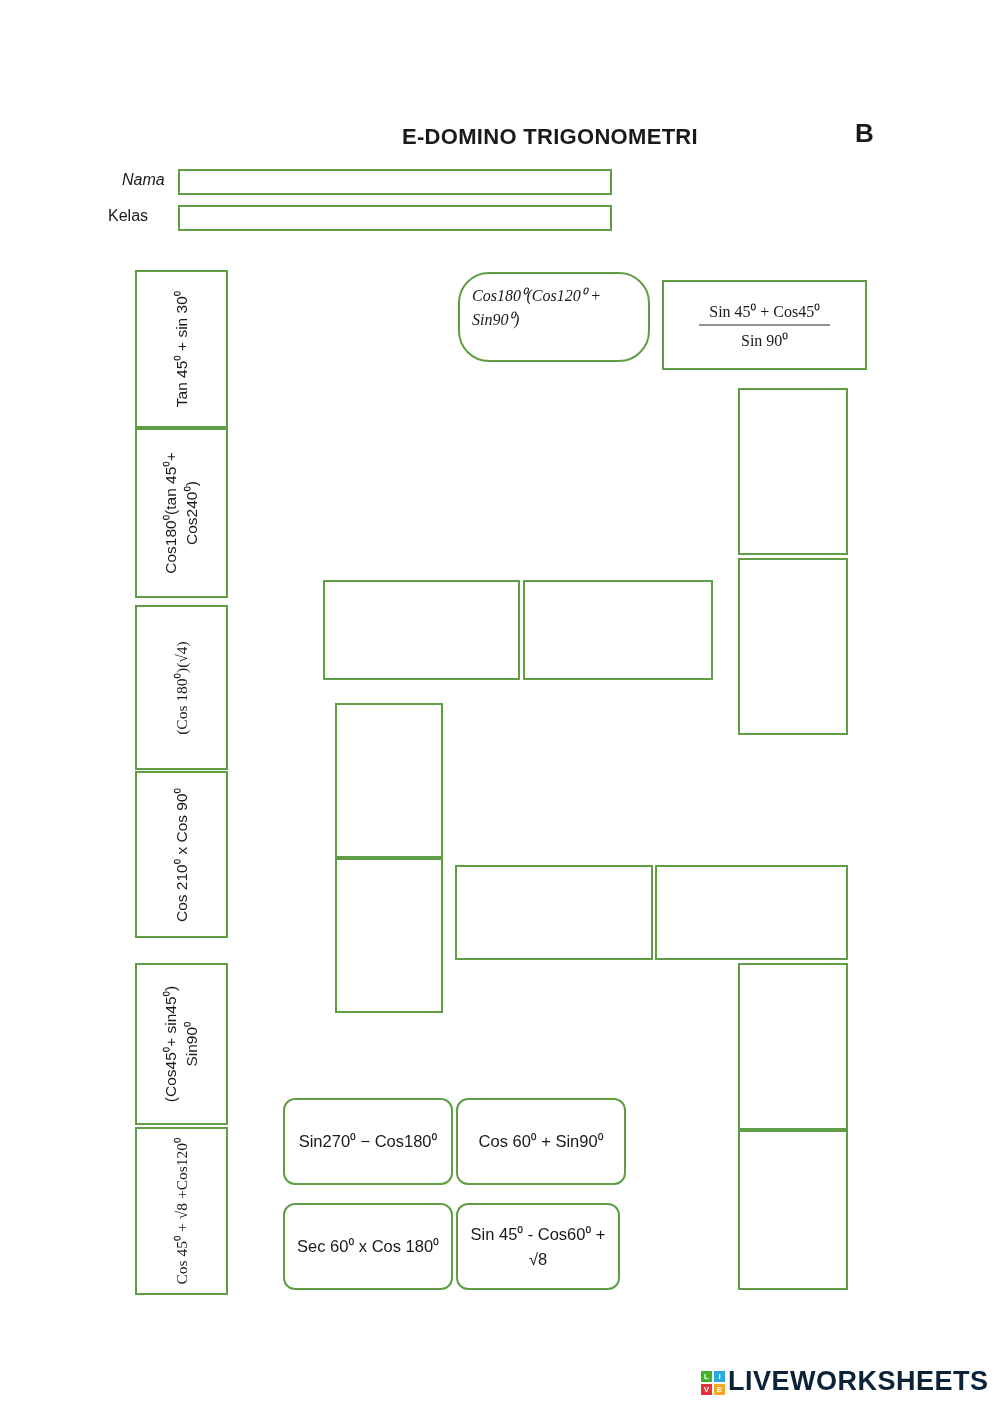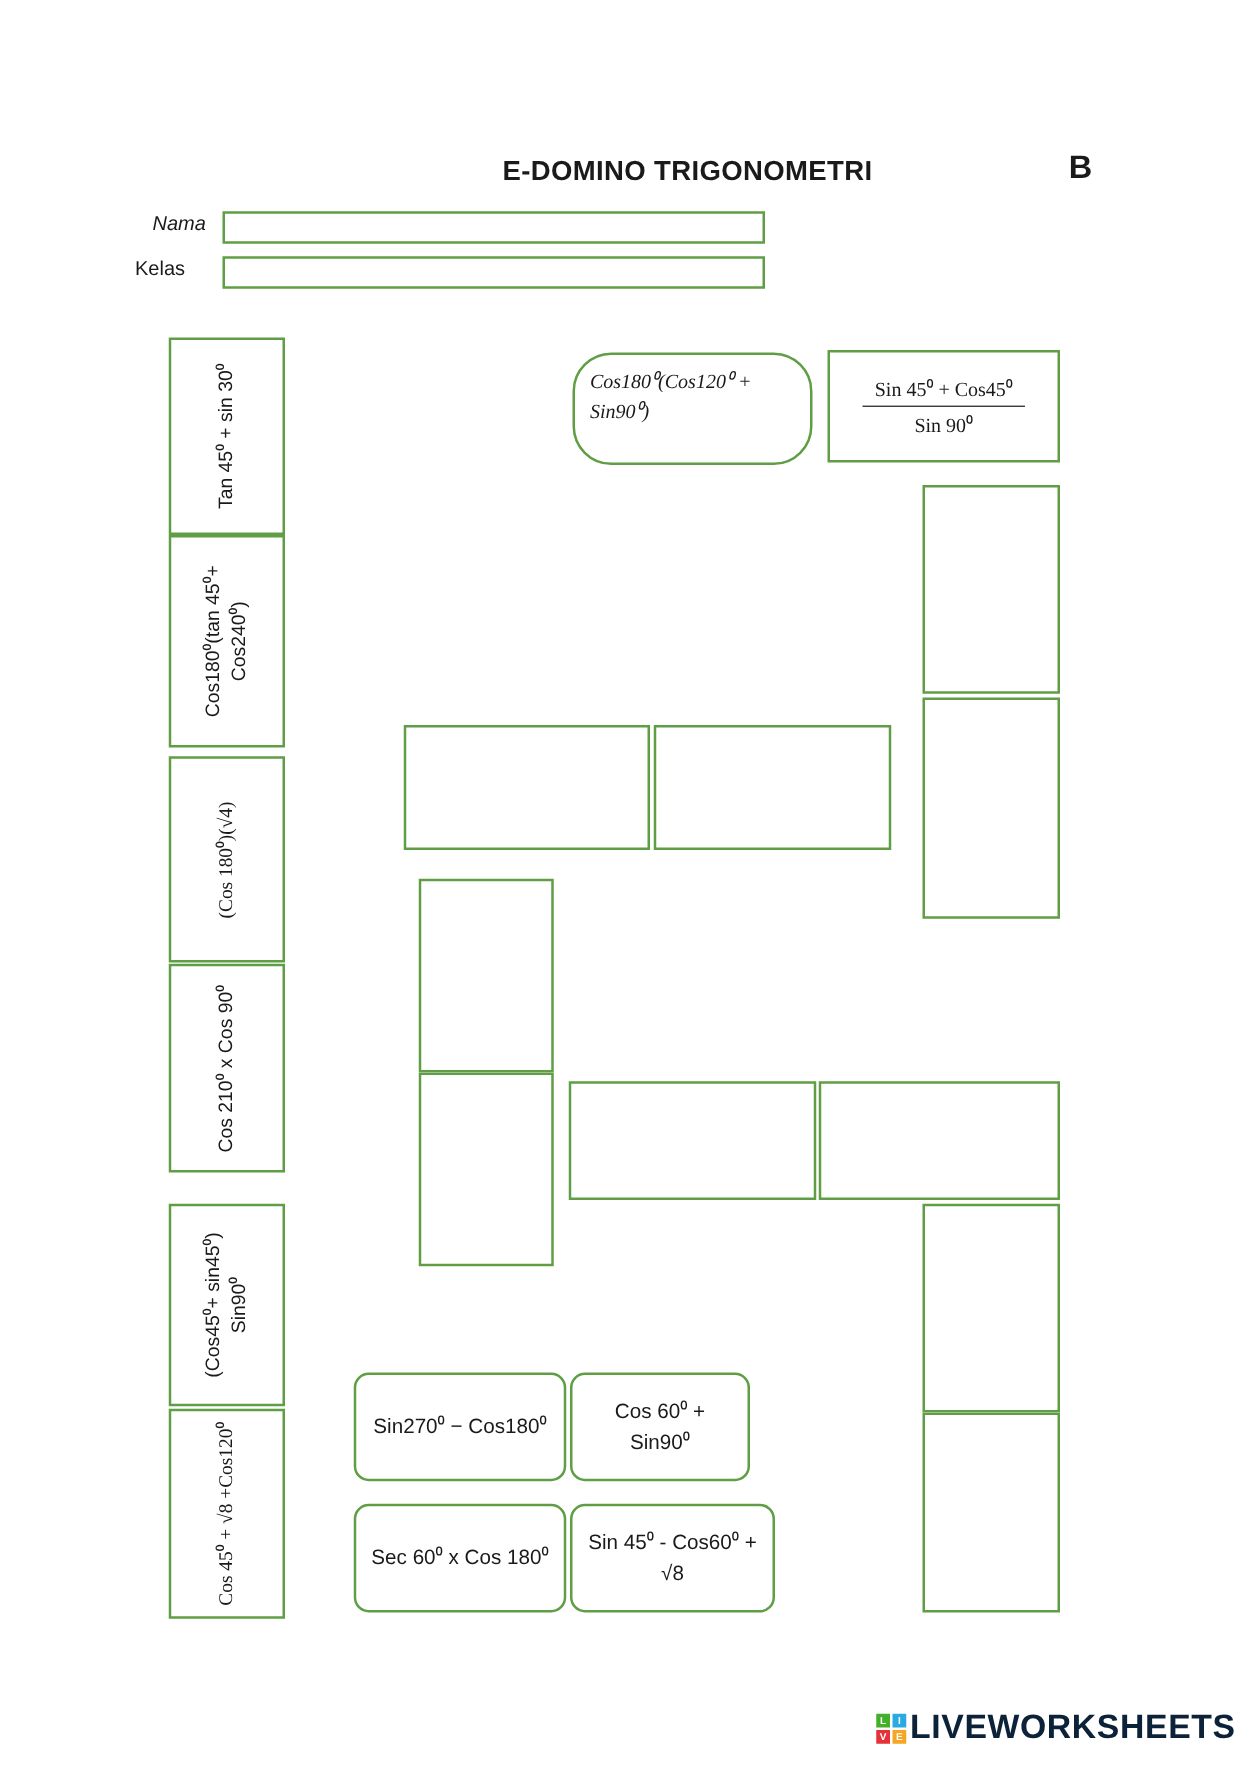--- a/index.html
+++ b/index.html
@@ -34,24 +34,24 @@
          text-align:center;font-size:15.5px;line-height:1.35;}
   .L1 .vtext{width:146px;}
   .L2 .vtext{width:158px;}
   .L3 .vtext{width:152px;}
   .L4 .vtext{width:154px;}
   .L5 .vtext{width:150px;}
   .L6 .vtext{width:156px;}
   .serifish{font-family:"Liberation Serif", serif;}
 
   
-  .topA{left:458px;top:282px;width:192px;height:90px;border-radius:31px;}
+  .topA{left:458px;top:272px;width:192px;height:90px;border-radius:31px;}
   .topA .inner{position:absolute;left:12px;top:10px;right:8px;font-size:16px;line-height:1.5;
                font-family:"Liberation Serif", serif;font-style:italic;}
-  .topB{left:662px;top:280px;width:186px;height:90px;}
+  .topB{left:662px;top:280px;width:205px;height:90px;}
   .frac{position:absolute;left:0;right:0;top:50%;transform:translateY(-50%);text-align:center;
         font-family:"Liberation Serif", serif;font-size:16px;}
   .frac .num{display:inline-block;padding:0 10px 3px 10px;border-bottom:1.5px solid #222;}
   .frac .den{padding-top:3px;}
 
   
   .r1a{left:738px;top:388px;width:110px;height:167px;}
   .r1b{left:738px;top:558px;width:110px;height:177px;}
   .m1a{left:323px;top:580px;width:197px;height:100px;}
   .m1b{left:523px;top:580px;width:190px;height:100px;}
@@ -59,21 +59,21 @@
   .v1b{left:335px;top:858px;width:108px;height:155px;}
   .m2a{left:455px;top:865px;width:198px;height:95px;}
   .m2b{left:655px;top:865px;width:193px;height:95px;}
   .r2a{left:738px;top:963px;width:110px;height:167px;}
   .r2b{left:738px;top:1130px;width:110px;height:160px;}
 
   
   .dbox{display:flex;align-items:center;justify-content:center;text-align:center;
         font-size:16.5px;line-height:1.5;border-radius:12px;}
   .D1{left:283px;top:1098px;width:170px;height:87px;}
-  .D2{left:456px;top:1098px;width:144px;height:87px;}
+  .D2{left:456px;top:1098px;width:170px;height:87px;}
   .D3{left:283px;top:1203px;width:170px;height:87px;}
   .D4{left:456px;top:1203px;width:164px;height:87px;}
   .dbox .dtext{padding:0 12px;}
 
   
   .footer{position:absolute;left:0;top:1366px;width:1000px;height:40px;}
   .brand-text{position:absolute;left:728px;top:0;font-size:27px;font-weight:bold;
               color:#0b2239;letter-spacing:.5px;}
   .logo{position:absolute;left:701px;top:5px;width:24px;height:24px;display:grid;
         grid-template-columns:11px 11px;grid-template-rows:11px 11px;gap:2px;}

